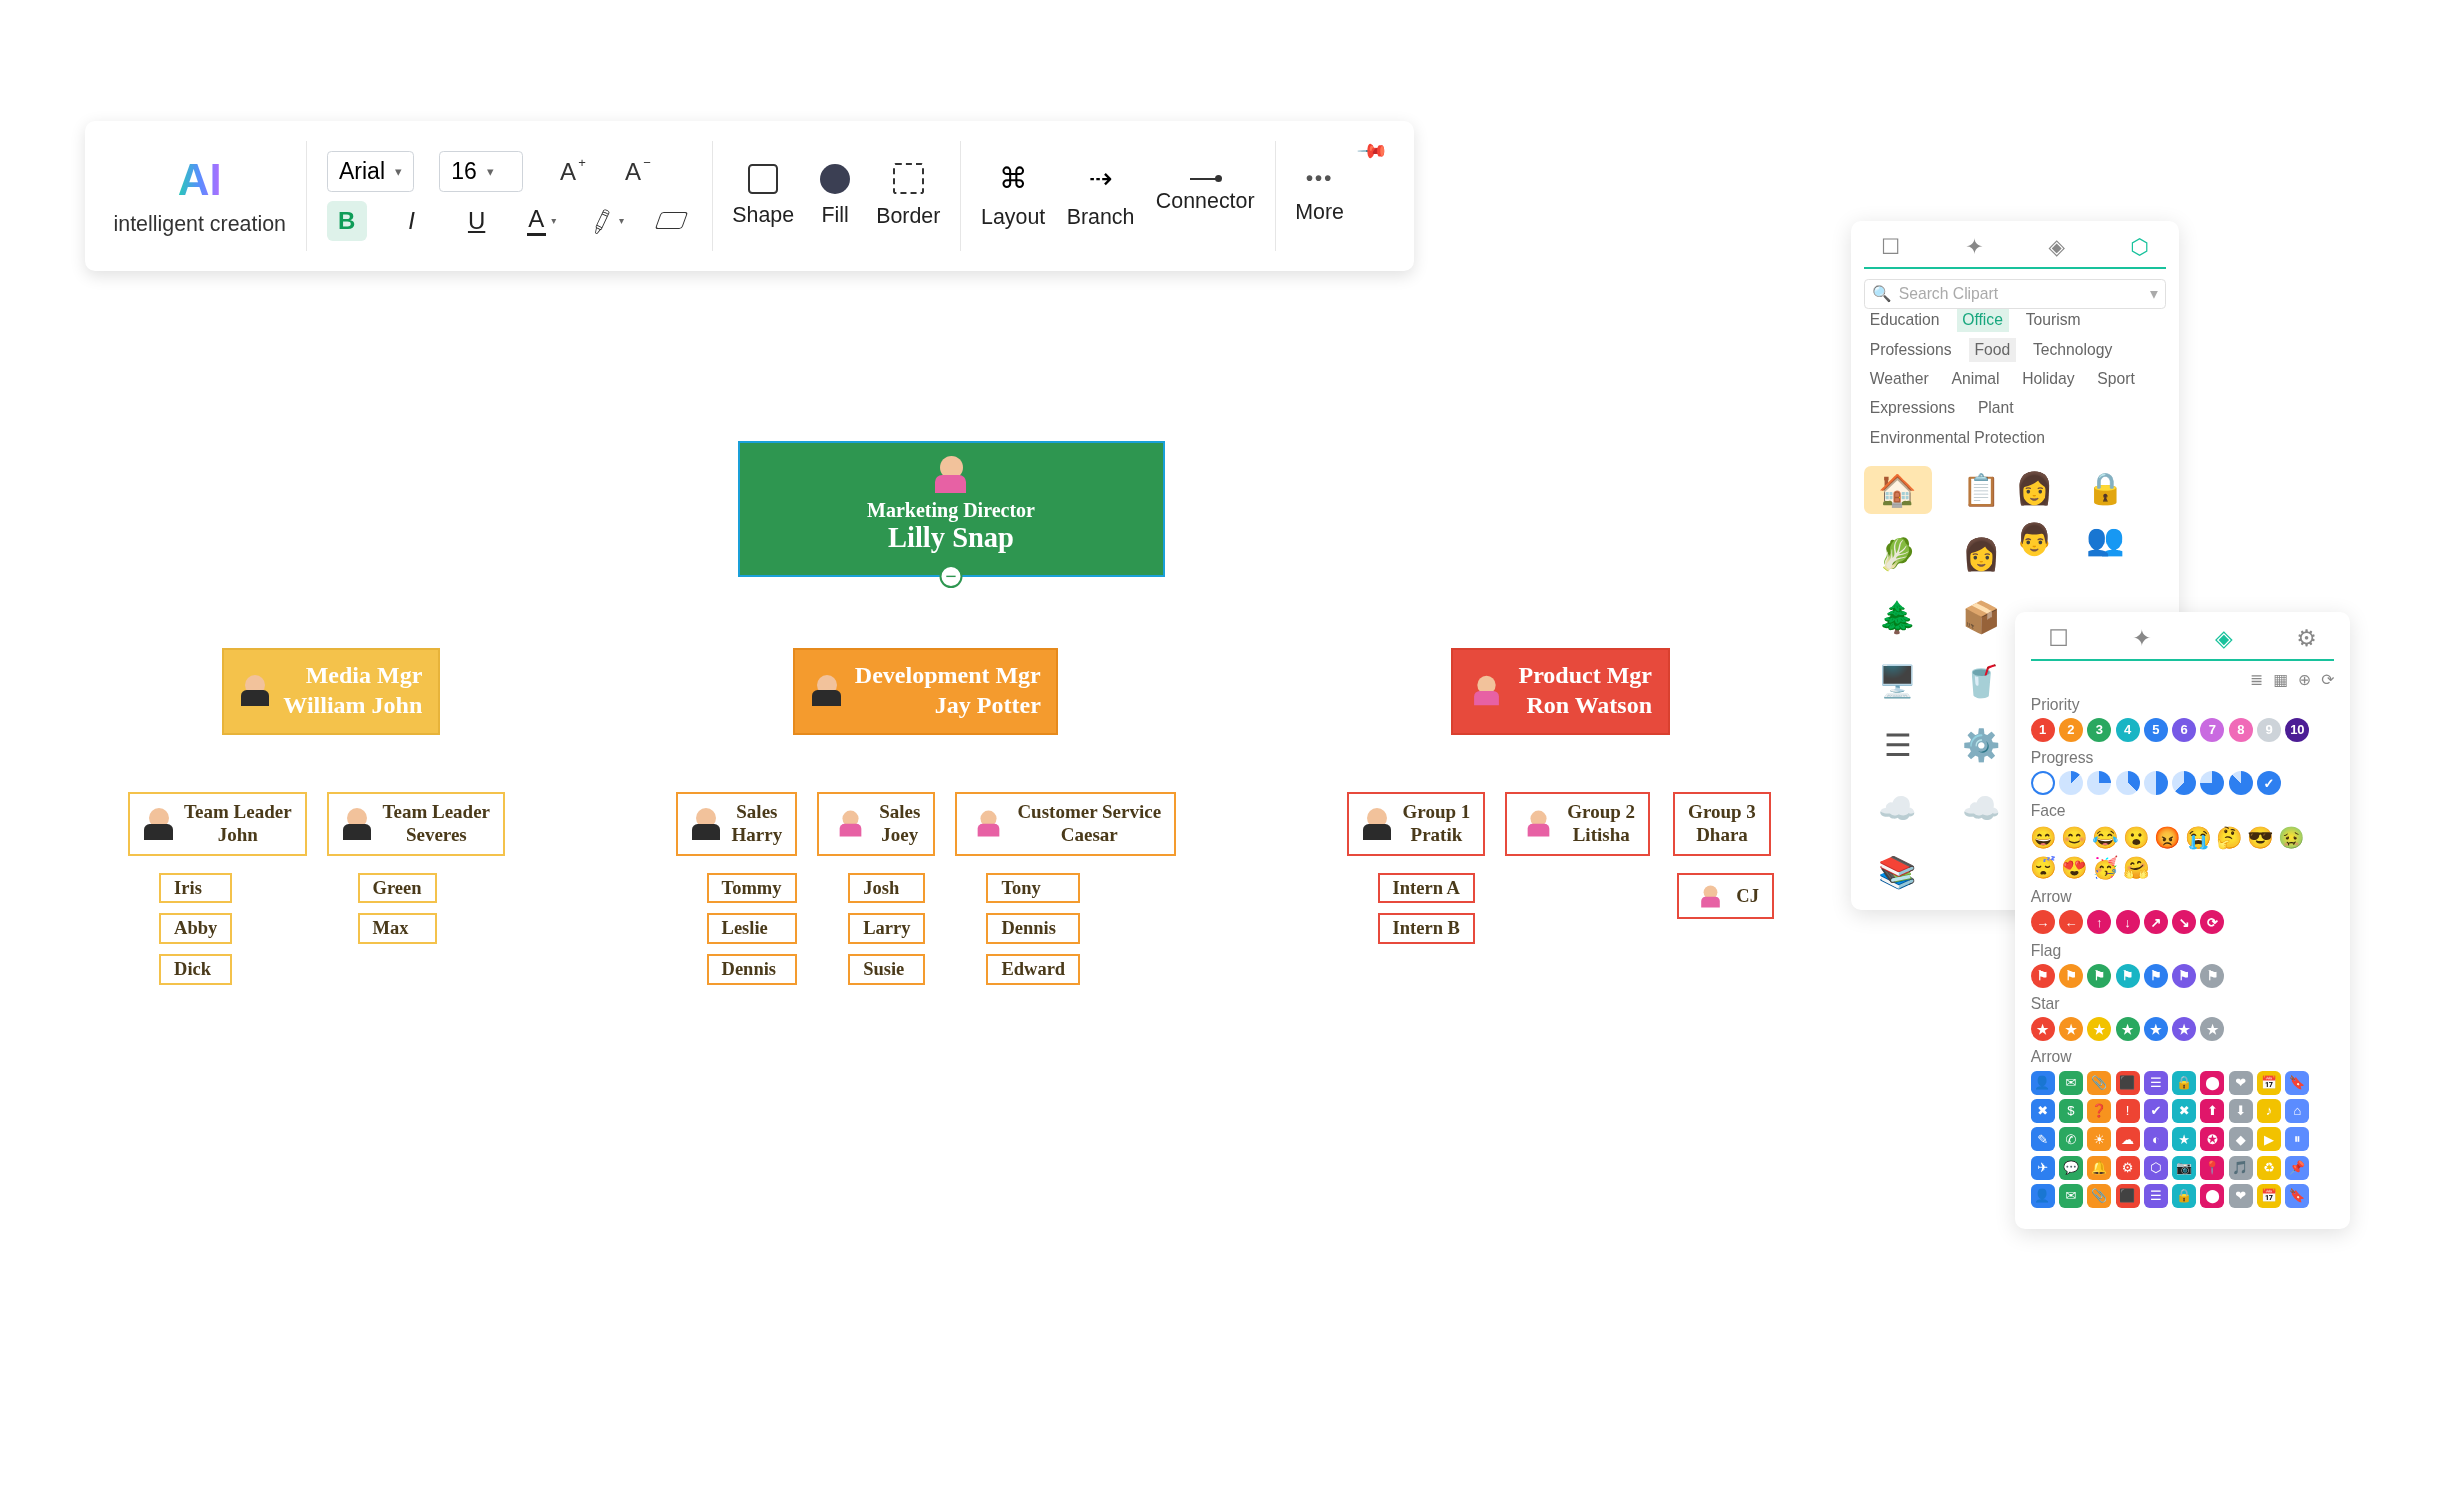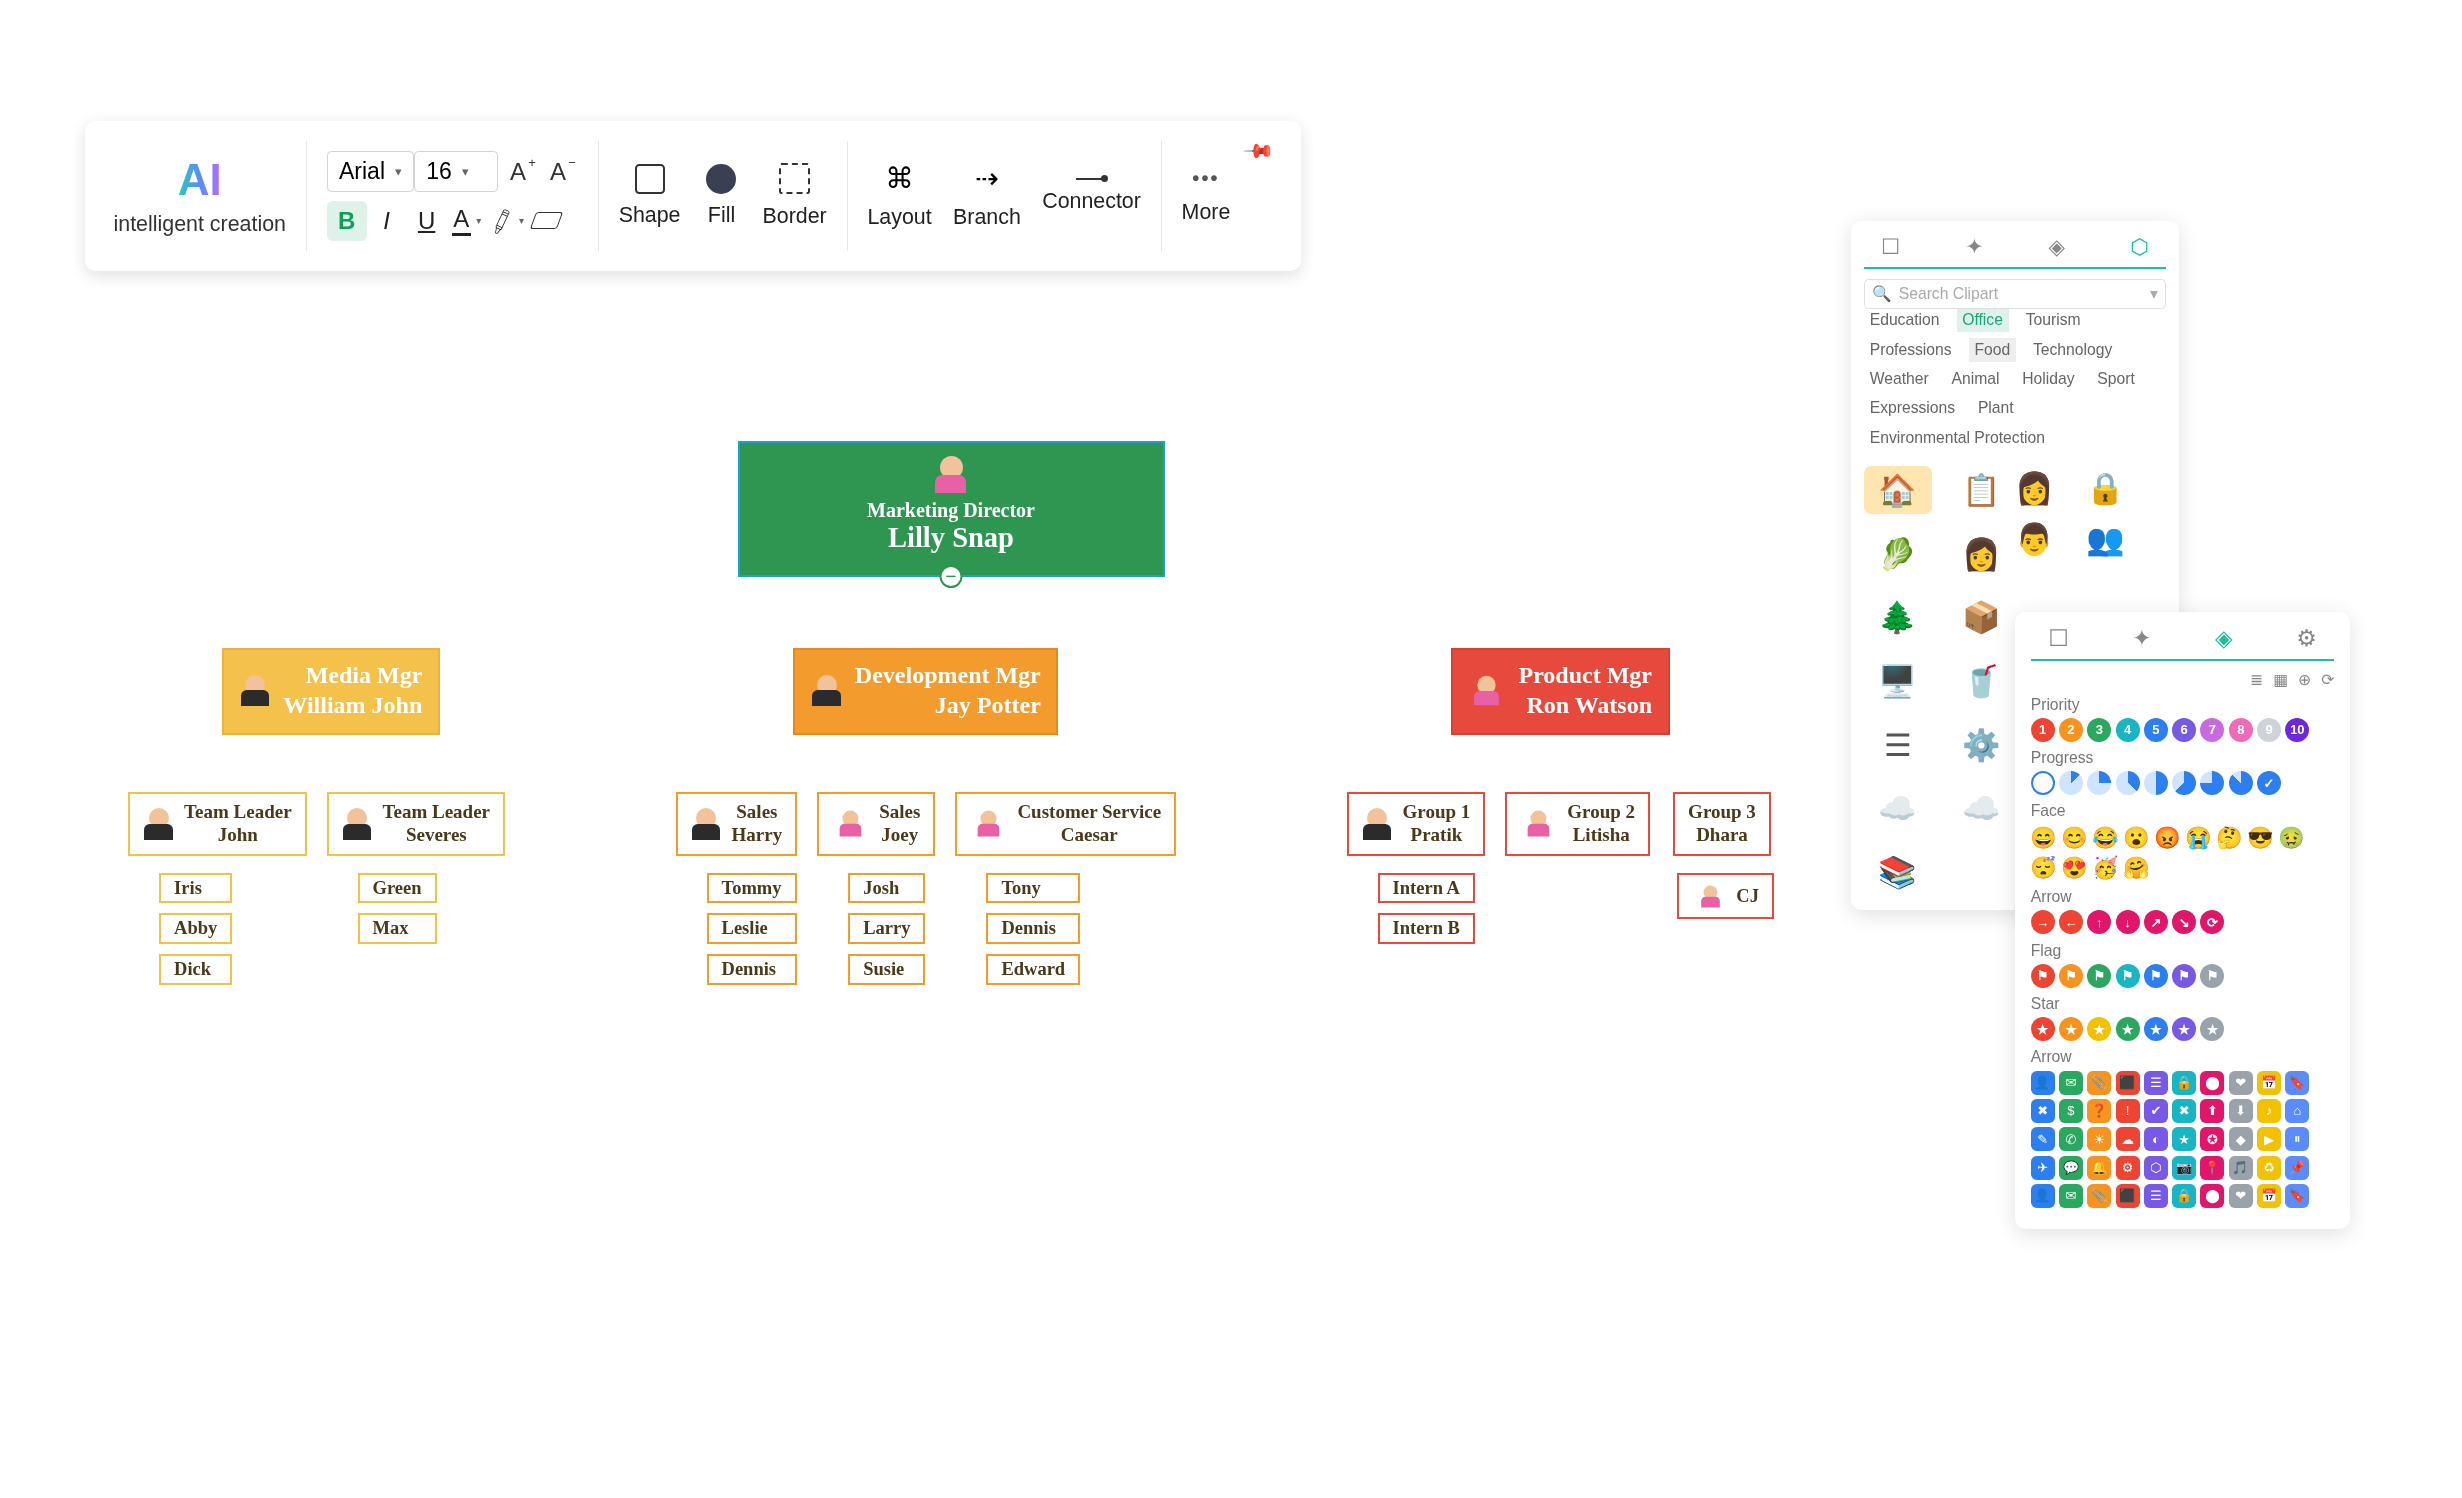--- a/index.html
+++ b/index.html
@@ -3,21 +3,21 @@
 <meta charset="utf-8">
 <style>
 *{box-sizing:border-box}
 body{margin:0;font-family:Arial,sans-serif;background:#fff;width:2462px;height:1498px;position:relative;font-size:17px}
 
 .toolbar{position:absolute;left:85px;top:121px;display:flex;align-items:stretch;background:#fff;border-radius:10px;box-shadow:0 4.3px 15.7px rgba(0,0,0,.12);height:150px;padding:0 8.5px}
 .tb-group{padding:14.2px 20px;display:flex;flex-direction:column;justify-content:center;align-items:center;gap:8.5px}
 .tb-divider{width:0.7px;background:#e6e6e6;margin:20px 0}
 .ai-label{font-size:44px;font-weight:700;background:linear-gradient(90deg,#28c9b7,#5b8cff,#b56bff);-webkit-background-clip:text;-webkit-text-fill-color:transparent}
 .ai-sub{font-size:21.4px;color:#333;text-align:center;line-height:1.1}
-.tb-row{display:flex;gap:0;align-items:center}
+.tb-row{display:flex;gap:25px;align-items:center}
 .dd{display:flex;align-items:center;border:0.7px solid #cfd4da;border-radius:4.3px;padding:7.1px 11.4px;font-size:23px;gap:10px;height:41px}
 .dd .chev{font-size:13px;color:#666}
 .icn-btn{display:flex;align-items:center;justify-content:center;width:40px;height:40px;border-radius:5.7px;font-size:24px;color:#222}
 .icn-btn.bolded{background:#def2ea;color:#0f9d58;font-weight:bold}
 .group-label{font-size:21.4px;color:#222;margin-top:4.3px}
 .stack-icon{display:flex;flex-direction:column;align-items:center;gap:5.7px}
 .chevsmall{font-size:10px;color:#666}
 .pin{font-size:20px;color:#888;transform:rotate(45deg)}
 .Asup{position:relative;font-size:24px;color:#333}
 .Asup sup{font-size:13px;position:absolute;top:-2.8px;right:-10px}
@@ -401,21 +401,21 @@
   <div class="dot-row">
     <div class="dot" style="background:#e43">1</div>
     <div class="dot" style="background:#f7931e">2</div>
     <div class="dot" style="background:#2aa860">3</div>
     <div class="dot" style="background:#19b5c4">4</div>
     <div class="dot" style="background:#2d7ff0">5</div>
     <div class="dot" style="background:#7759e6">6</div>
     <div class="dot" style="background:#c96ae0">7</div>
     <div class="dot" style="background:#f06ab8">8</div>
     <div class="dot" style="background:#cdd3d9;color:#fff">9</div>
-    <div class="dot" style="background:#6d28d9">10</div>
+    <div class="dot" style="background:#4c1d95">10</div>
   </div>
 
   <div class="section-label">Progress</div>
   <div class="dot-row">
     <div class="dot" style="background:#fff;border:2.1px solid #2d7ff0"></div>
     <div class="dot" style="background:conic-gradient(#2d7ff0 0 12.5%,#cfe4ff 0);"></div>
     <div class="dot" style="background:conic-gradient(#2d7ff0 0 25%,#cfe4ff 0)"></div>
     <div class="dot" style="background:conic-gradient(#2d7ff0 0 37.5%,#cfe4ff 0)"></div>
     <div class="dot" style="background:conic-gradient(#2d7ff0 0 50%,#cfe4ff 0)"></div>
     <div class="dot" style="background:conic-gradient(#2d7ff0 0 62.5%,#cfe4ff 0)"></div>

